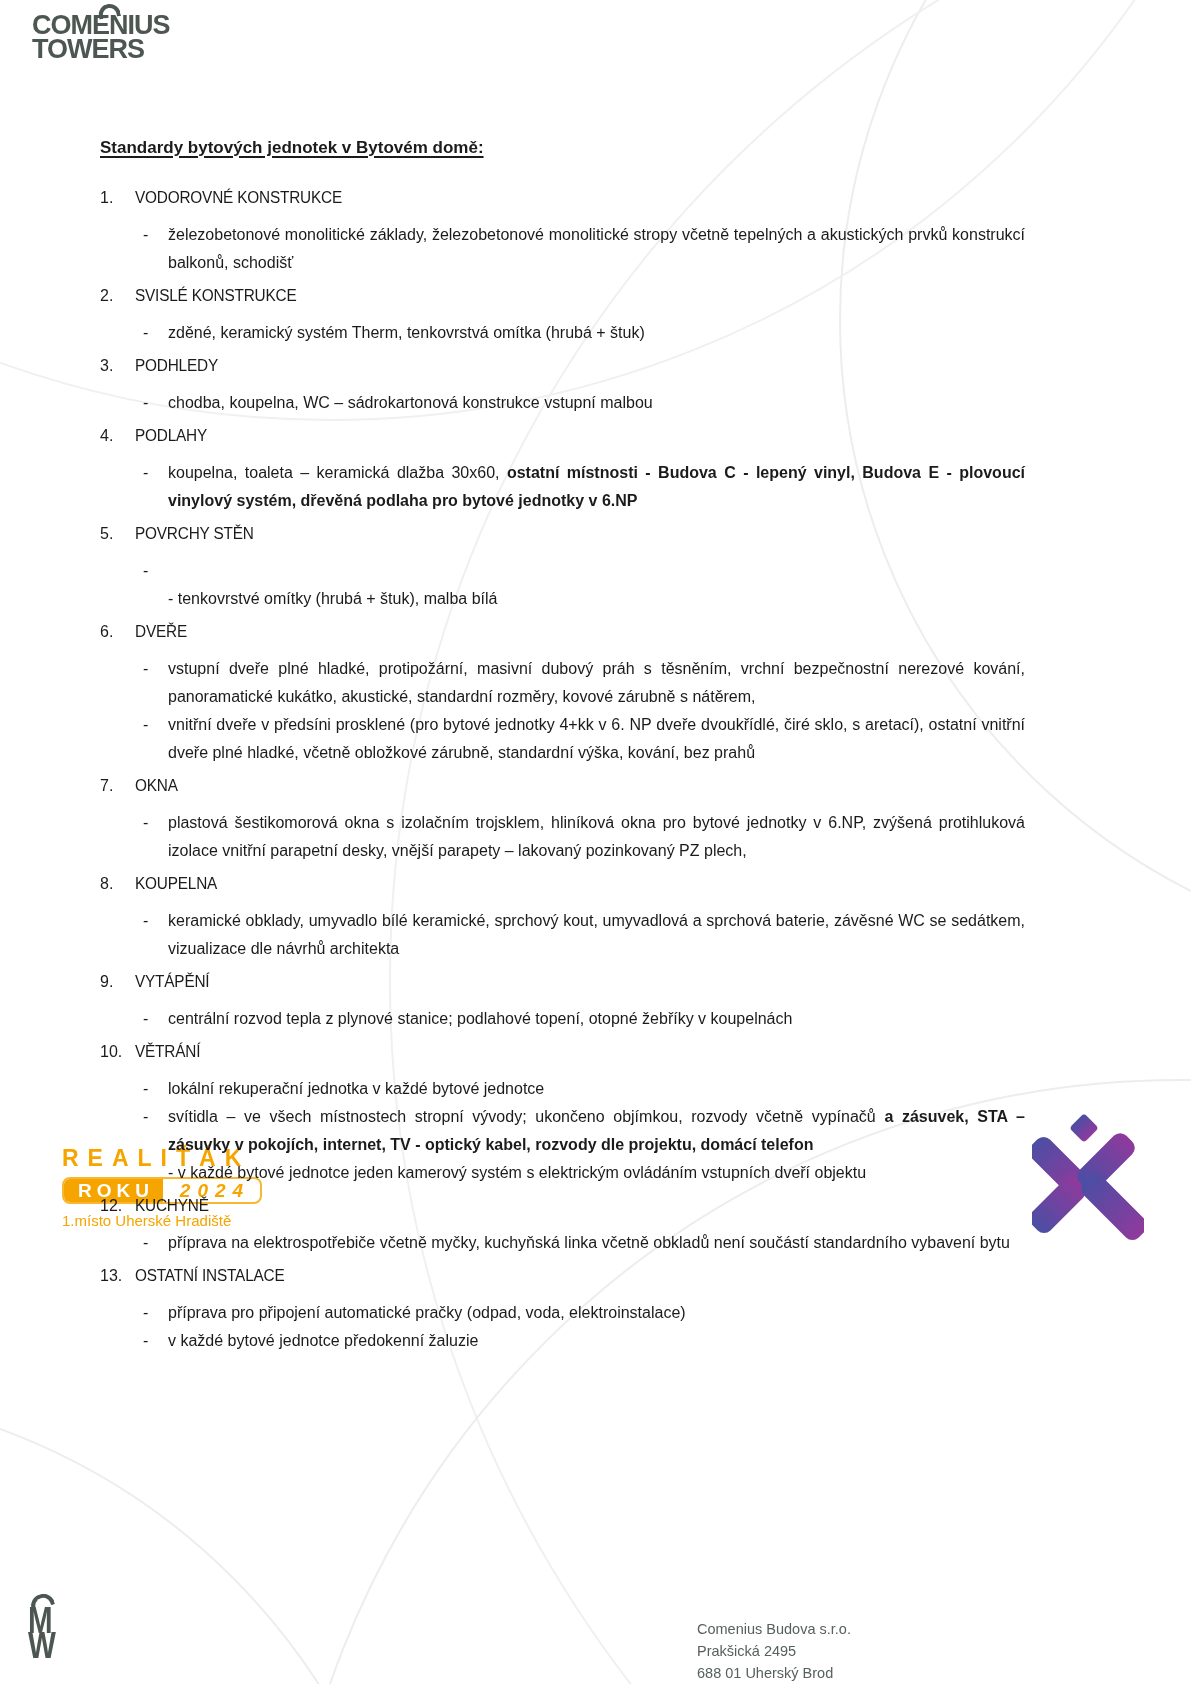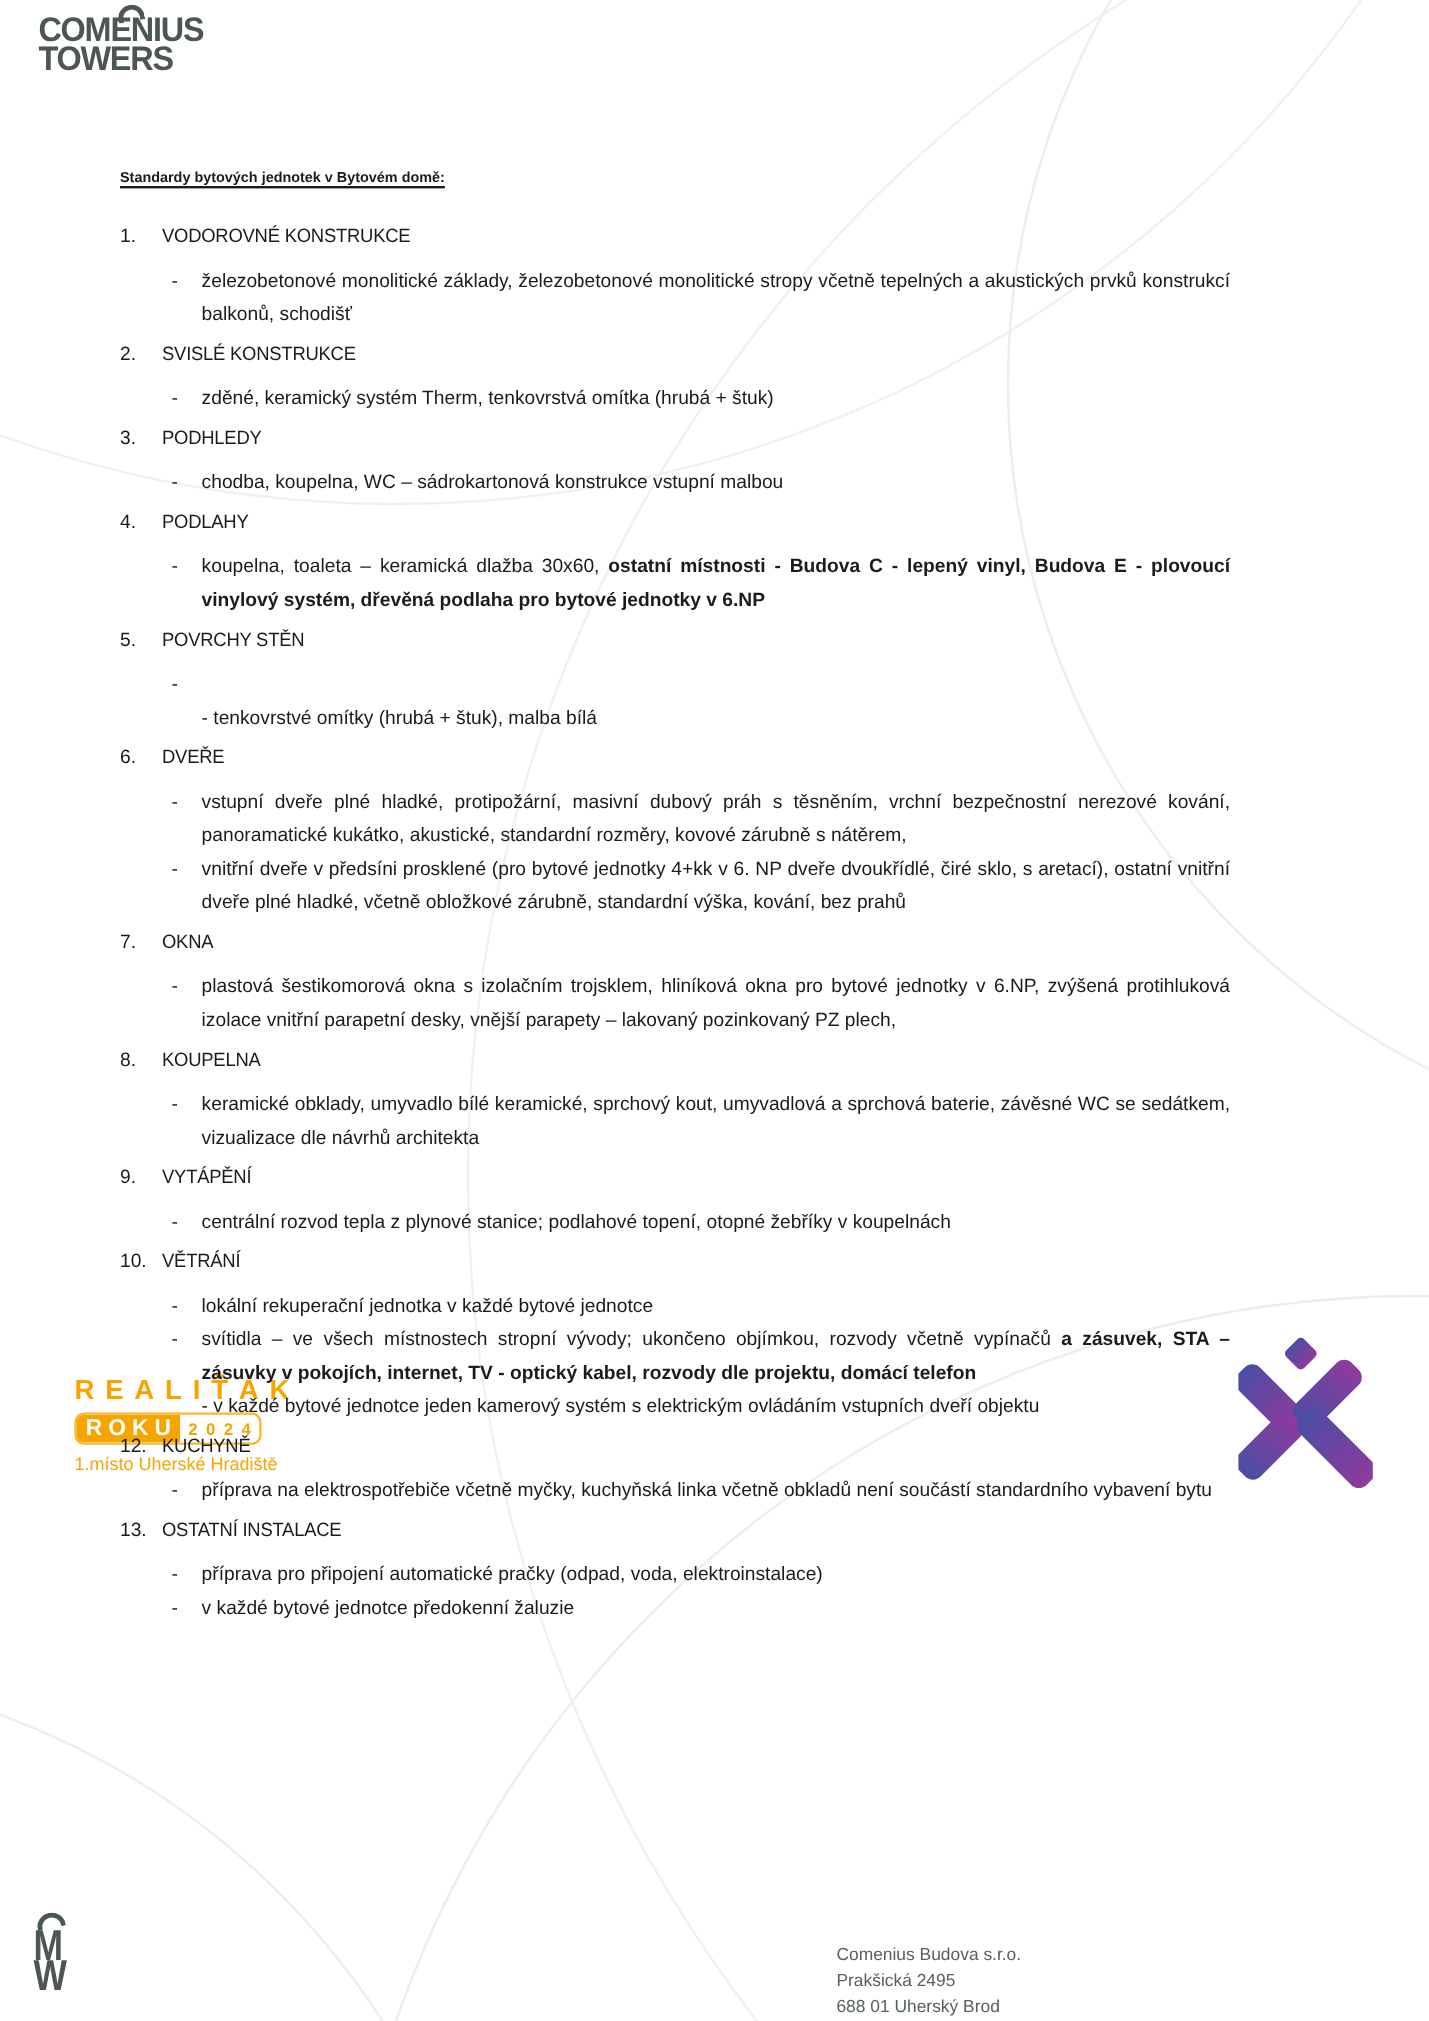--- a/index.html
+++ b/index.html
@@ -19,44 +19,44 @@
   .brand .arc {
     position:absolute; left:66px; top:-8px; width:22px; height:14px;
     border:4px solid var(--brand,#4d5752); border-bottom:none;
     border-radius:12px 12px 0 0; transform:rotate(-10deg);
   }
   
   .doc {
     position:absolute; left:100px; top:136px; width:925px; z-index:2;
   }
   .doc-title {
-    font-size:12px; font-weight:700; line-height:24px; margin-bottom:28px;
+    font-size:17px; font-weight:700; line-height:24px; margin-bottom:28px;
     text-decoration:underline; text-decoration-thickness:2px; text-underline-offset:3px;
   }
   .section-head { display:flex; margin-top:9px; margin-bottom:13px; line-height:20px; }
   .section-num { width:35px; font-size:16px; flex:none; }
   .section-heading { font-size:16px; letter-spacing:-0.2px; transform:scaleX(0.96); transform-origin:left center; white-space:nowrap; }
   .item { display:flex; padding-left:43px; }
   .dash { width:25px; flex:none; font-size:16px; line-height:28px; }
   .item-text { flex:1; font-size:16px; line-height:28px; text-align:justify; }
   .item-text .b { font-weight:700; }
   
   .badge { position:absolute; left:62px; top:1146px; z-index:1; color:var(--orange,#F6A500); }
   .badge-title { font-size:23px; font-weight:700; letter-spacing:9px; line-height:24px; }
   .badge-box {
-    margin-top:7px; width:156px; height:27px; display:flex;
+    margin-top:7px; width:200px; height:27px; display:flex;
     border:2px solid rgba(246,165,0,.8); border-radius:8px; overflow:hidden; background:transparent;
   }
   .badge-roku {
     background:var(--orange,#F6A500); color:#fff; width:99px; display:flex; align-items:center; justify-content:center;
     font-weight:700; font-size:19px; letter-spacing:5px; text-indent:5px;
   }
   .badge-year {
     flex:1; display:flex; align-items:center; justify-content:center;
-    font-weight:700; font-size:14px; letter-spacing:7px; text-indent:7px;
+    font-weight:700; font-size:19px; letter-spacing:7px; text-indent:7px;font-style:italic;
   }
   .badge-sub { margin-top:9px; font-size:15px; font-weight:400; line-height:16px; }
   
   .xlogo { position:absolute; left:1032px; top:1110px; z-index:3; }
   
   .footer { position:absolute; left:0; top:1590px; width:1191px; height:94px; z-index:2; color:#57615c; }
   .monogram { position:absolute; left:28px; top:4px; width:44px; color:var(--brand,#4d5752); }
   .monogram .arc {
     position:relative; left:2px; width:24px; height:13px;
     border:4px solid var(--brand,#4d5752); border-bottom:none;

